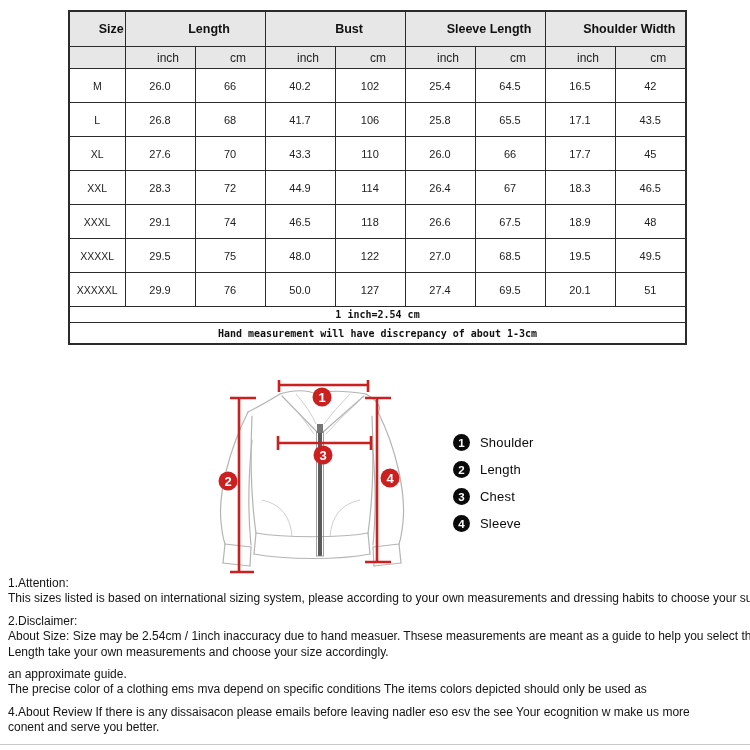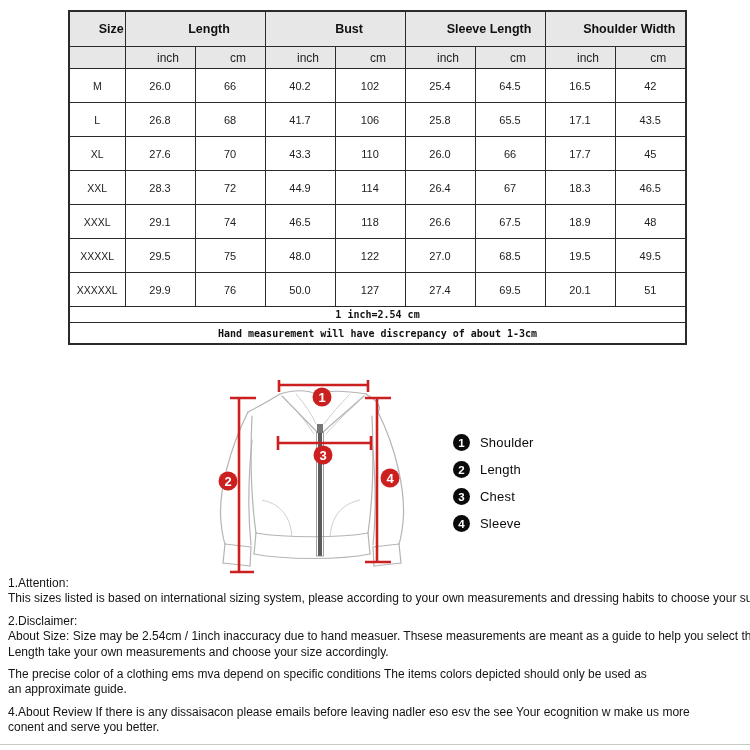--- a/index.html
+++ b/index.html
@@ -272,22 +272,22 @@
       <div class="note-section">
         <div class="note-heading">1.Attention:</div>
         <div class="note-line">This sizes listed is based on international sizing system, please according to your own measurements and dressing habits to choose your suitable size.</div>
       </div>
       <div class="note-section">
         <div class="note-heading">2.Disclaimer:</div>
         <div class="note-line">About Size: Size may be 2.54cm / 1inch inaccuracy due to hand measuer. Thsese measurements are meant as a guide to help you select the correct size.</div>
         <div class="note-line">Length take your own measurements and choose your size accordingly.</div>
       </div>
       <div class="note-section">
+        <div class="note-line">an approximate guide.</div>
         <div class="note-line">The precise color of a clothing ems mva depend on specific conditions The items colors depicted should only be used as</div>
-        <div class="note-line">an approximate guide.</div>
       </div>
       <div class="note-section">
         <div class="note-line">4.About Review If there is any dissaisacon please emails before leaving nadler eso esv the see Your ecognition w make us more</div>
         <div class="note-line">conent and serve you better.</div>
       </div>
     </div>
 
   <div class="bottom-divider"></div>
 </div>
 

